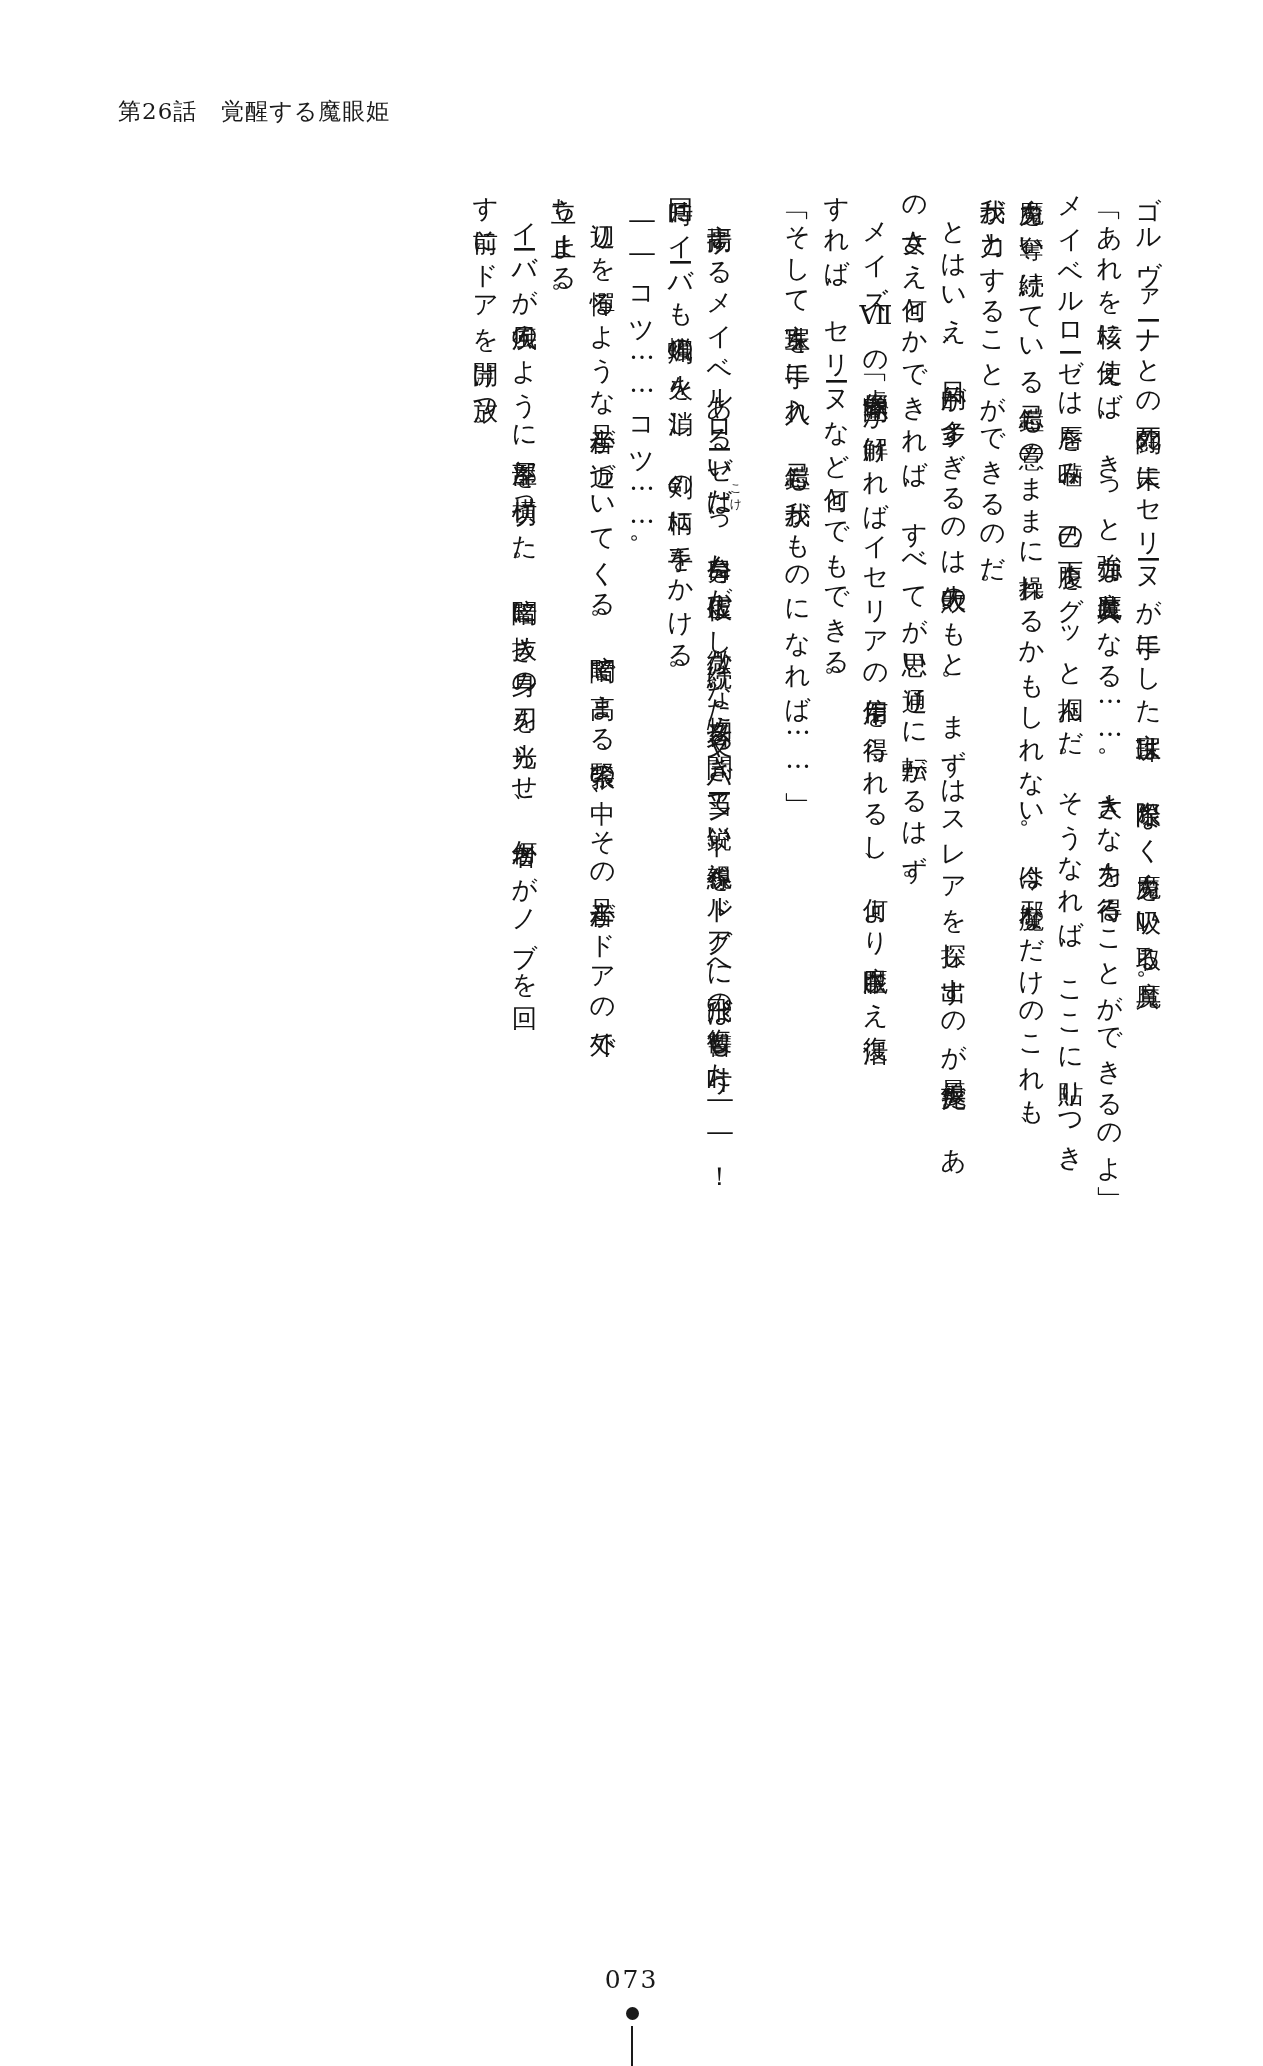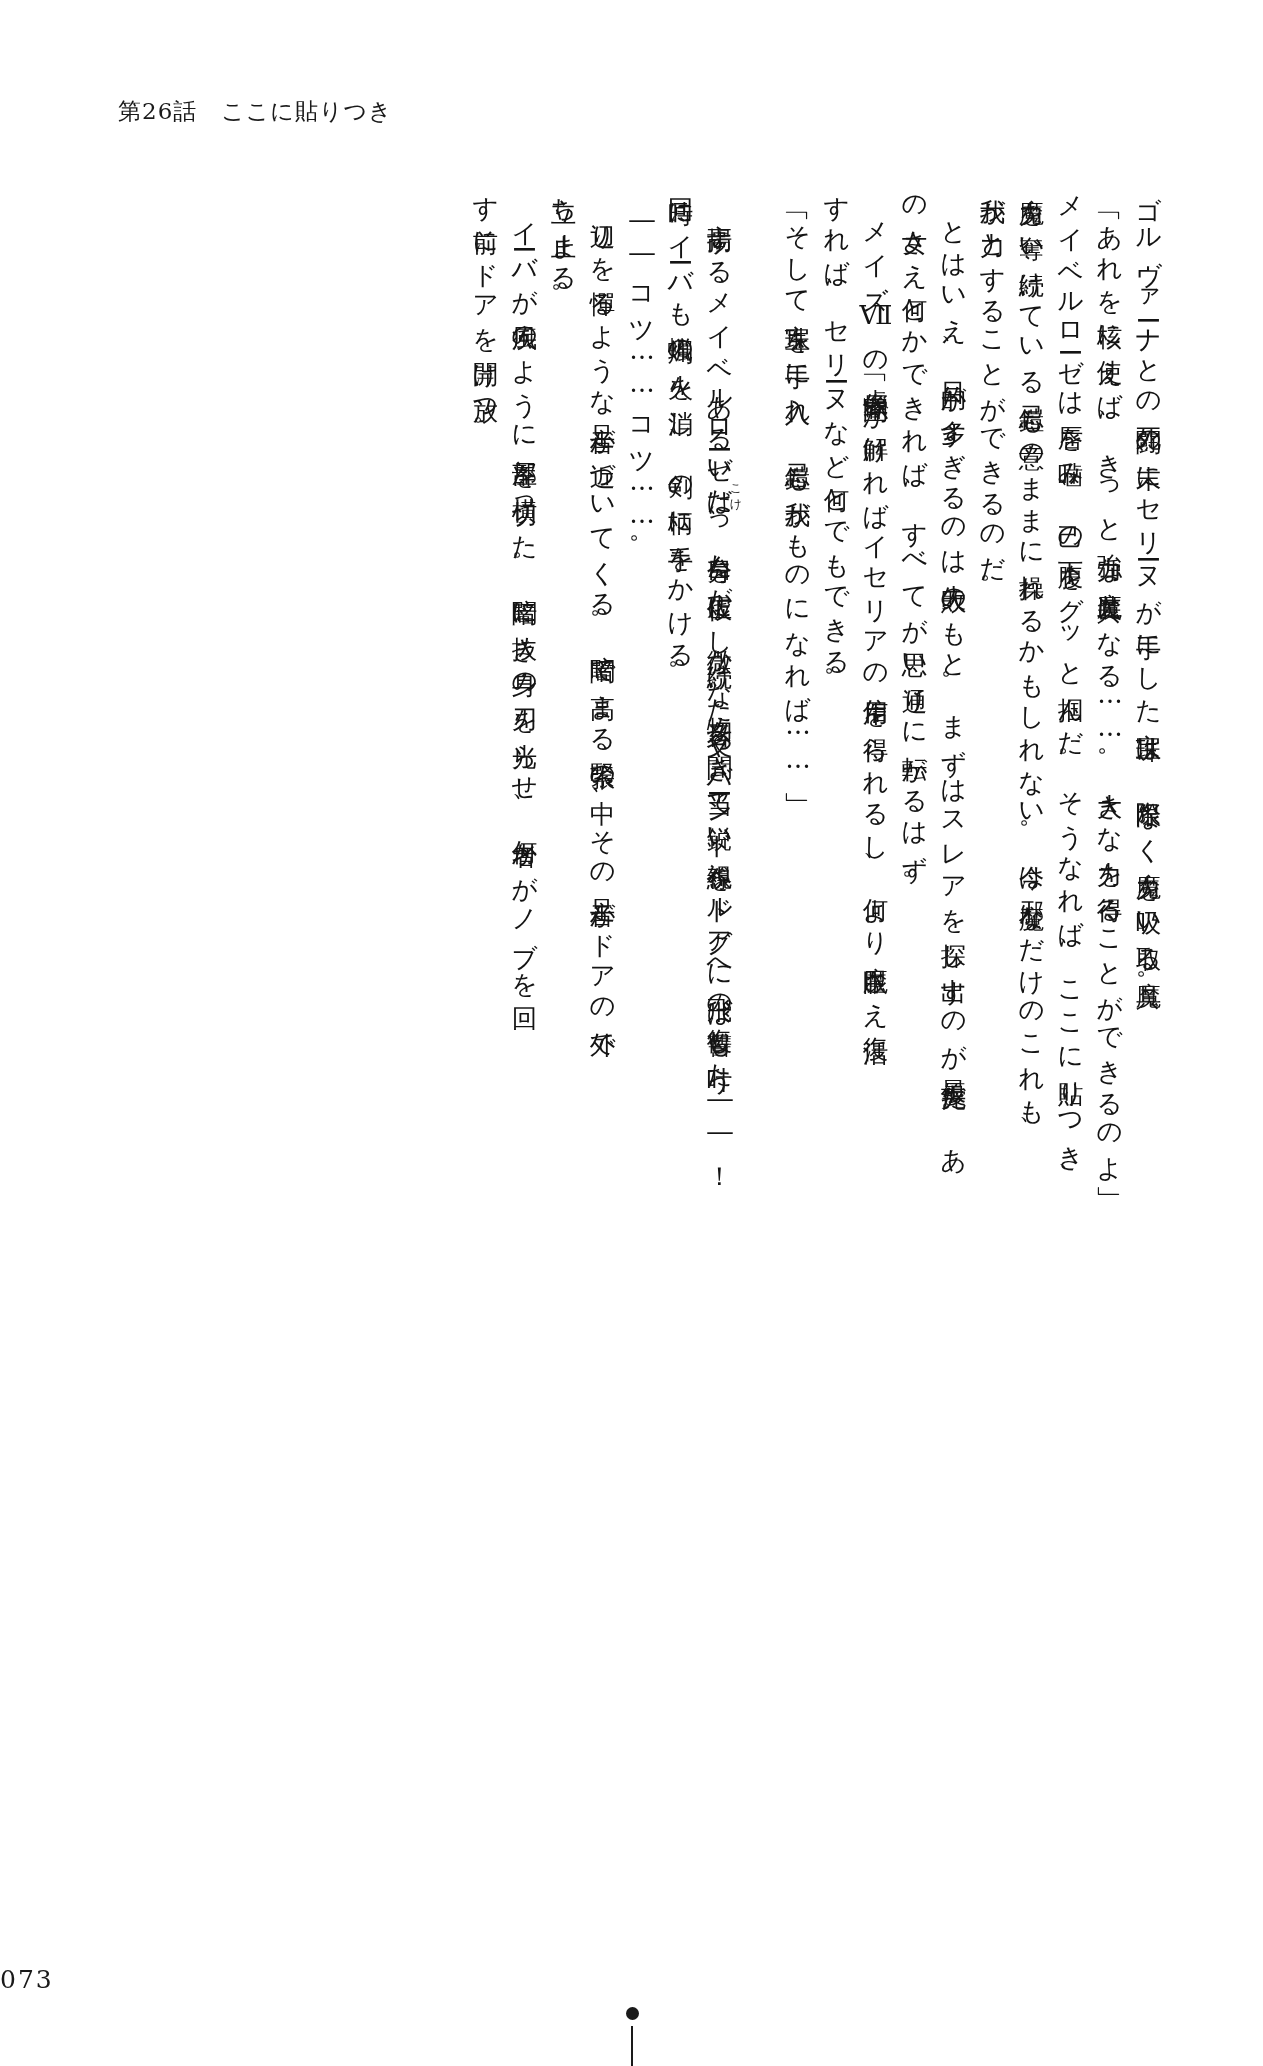--- a/index.html
+++ b/index.html
@@ -78,20 +78,21 @@
     text-orientation: upright;
     color: #141414;
   }
 
   
   .folio {
     position: absolute;
     left: 0;
     right: 0;
     bottom: 72px;
+    text-align: center;
     font-size: 25px;
     letter-spacing: 2px;
     color: #1a1a1a;
     font-family: "DejaVu Serif", "Liberation Serif", serif;
   }
   .folio-dot {
     position: absolute;
     left: 50%;
     bottom: 46px;
     width: 13px;
@@ -108,21 +109,21 @@
     height: 40px;
     margin-left: -1px;
     background: #1a1a1a;
   }
 </style>
 </head>
 <body>
 
 <div class="page">
 
-  <div class="running-head">第26話　ここに貼りつき</div>
+  <div class="running-head">第26話　覚醒する魔眼姫</div>
 
   <div class="body-area">
     <div class="col">ゴルヴァーナとの死闘の末にセリーヌが手にした宝珠は、際限なく魔力を吸い取る魔具。</div>
     <div class="col indent">「あれを核に使えば、きっと強力な魔装具になる……。大きな力を得ることができるのよ」</div>
     <div class="col">メイベルローゼは唇を噛み、己の下腹をグッと掴んだ。そうなれば、ここに貼りつき、</div>
     <div class="col">魔力を奪い続けている忌鎧も意のままに操れるかもしれない。今は邪魔なだけのこれも、</div>
     <div class="col">我が力とすることができるのだ。</div>
     <div class="col indent">とはいえ、目的が多すぎるのは失敗のもと。まずはスレアを探し出すのが最優先だ。あ</div>
     <div class="col">の女さえ何とかできれば、すべてが思い通りに転がるはず。</div>
     <div class="col indent">メイズⅦの「虚像空間」が解ければイセリアの信用を得られるし、何より魔眼さえ復活</div>

